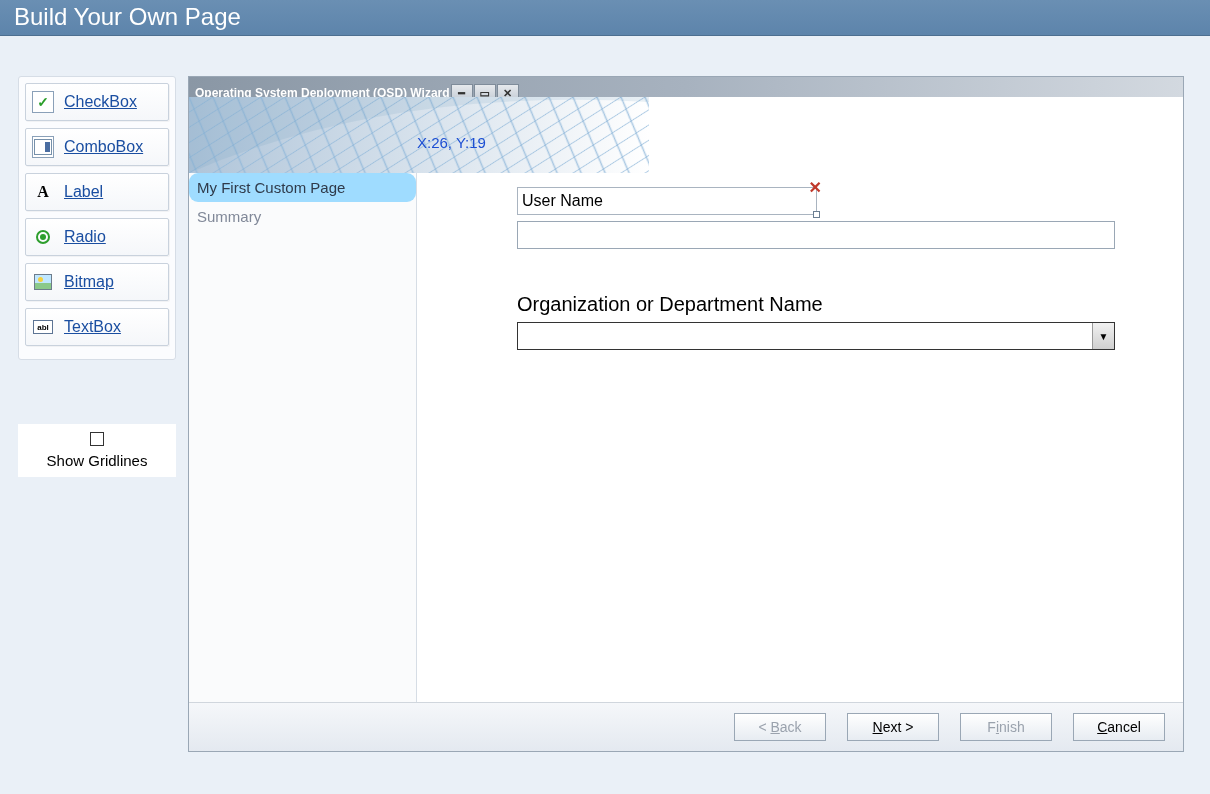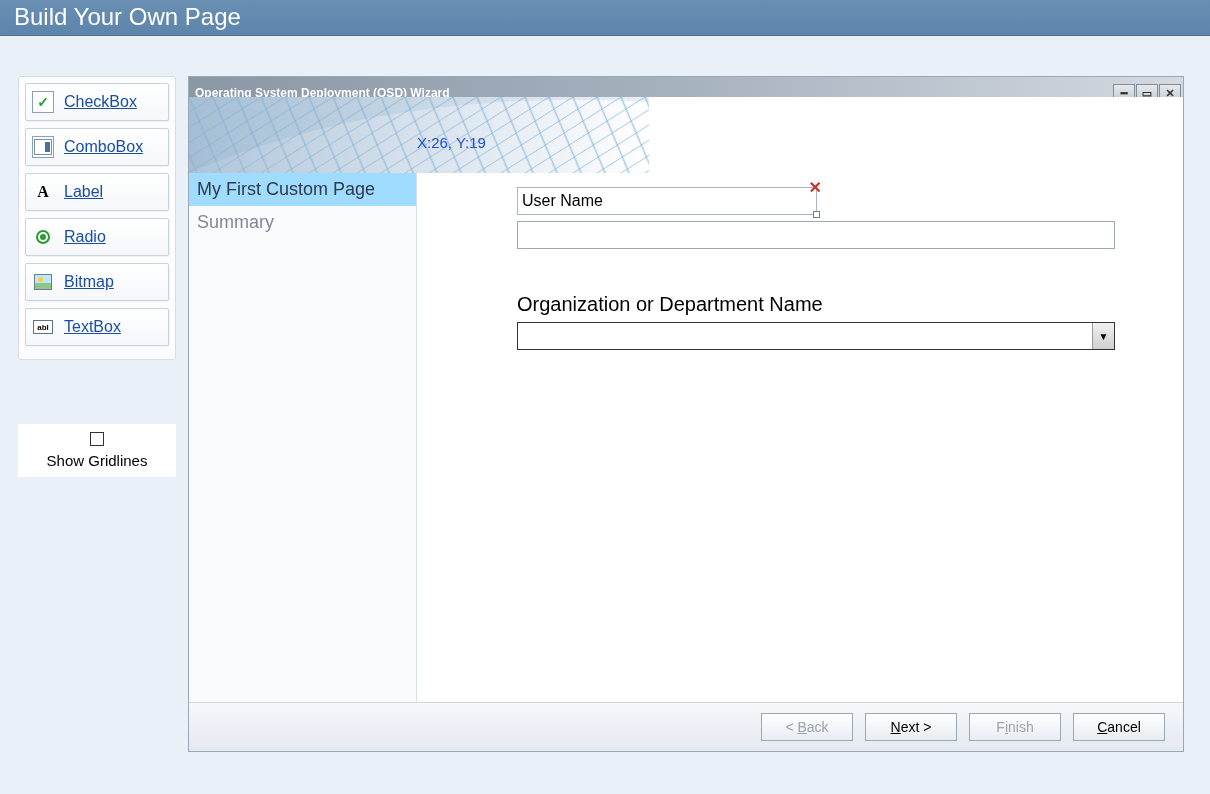--- a/index.html
+++ b/index.html
@@ -105,21 +105,21 @@
   }
   .titlebar {
     height: 20px;
     background: linear-gradient(to right, #8a97a5 0%, #a7b2bf 50%, #d3d9e0 100%);
     display: flex;
     align-items: center;
     padding: 12px 2px 0 6px;
     color: #fff;
     font-size: 12px;
     font-weight: bold;
-    justify-content: space-between;
+    justify-content: flex-start;
   }
   .winbtns { display:flex; }
   .winbtn {
     width: 22px; height: 18px; margin-left:1px;
     background: linear-gradient(#e6e9ed,#c3cbd5);
     border:1px solid #7f8c9a;
     display:flex;align-items:center;justify-content:center;
     font-size:11px; color:#333; cursor:pointer;
   }
   .banner {
@@ -141,23 +141,24 @@
     height: 530px;
     border-bottom: 1px solid #d0d6dd;
   }
   .sidebar {
     width: 228px;
     background: #fafbfc;
     border-right: 1px solid #d6dde5;
   }
   .sidebar .step {
     padding: 6px 8px;
-    font-size: 18px;
+    font-size: 15px;
     color: #808898;
     cursor:pointer;
+    border-radius:9px;
   }
   .sidebar .step.active {
     background: #9fdcff;
     color: #2f3a4a;
   }
   .content {
     flex:1;
     padding: 14px 56px 10px 56px;
     position:relative;
   }
@@ -221,21 +222,21 @@
     margin-bottom: 2px;
     display:block;
   }
   .footer {
     height: 48px;
     background: linear-gradient(#f5f7fa,#e4e9f0);
     display:flex;
     align-items:center;
     justify-content:flex-end;
     padding: 0 18px;
-    gap: 12px;
+    gap: 21px;
   }
   .footer button {
     width: 92px;
     height: 28px;
     border: 1px solid #9aa7b5;
     background: linear-gradient(#ffffff,#e7ecf2);
     font-size: 14px;
     cursor:pointer;
     color:#000;
   }

